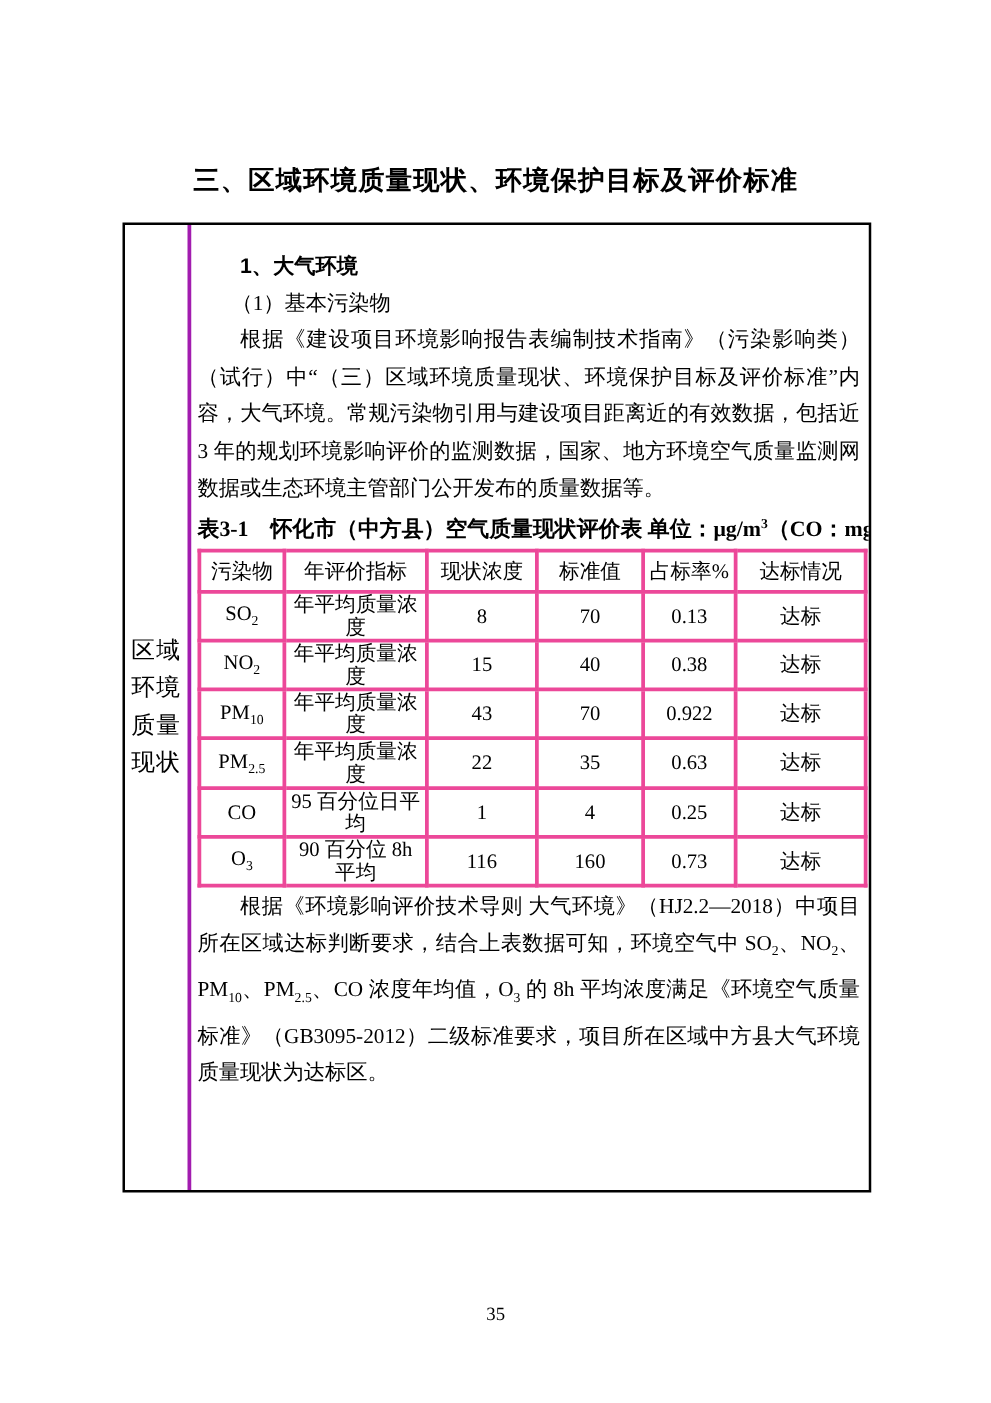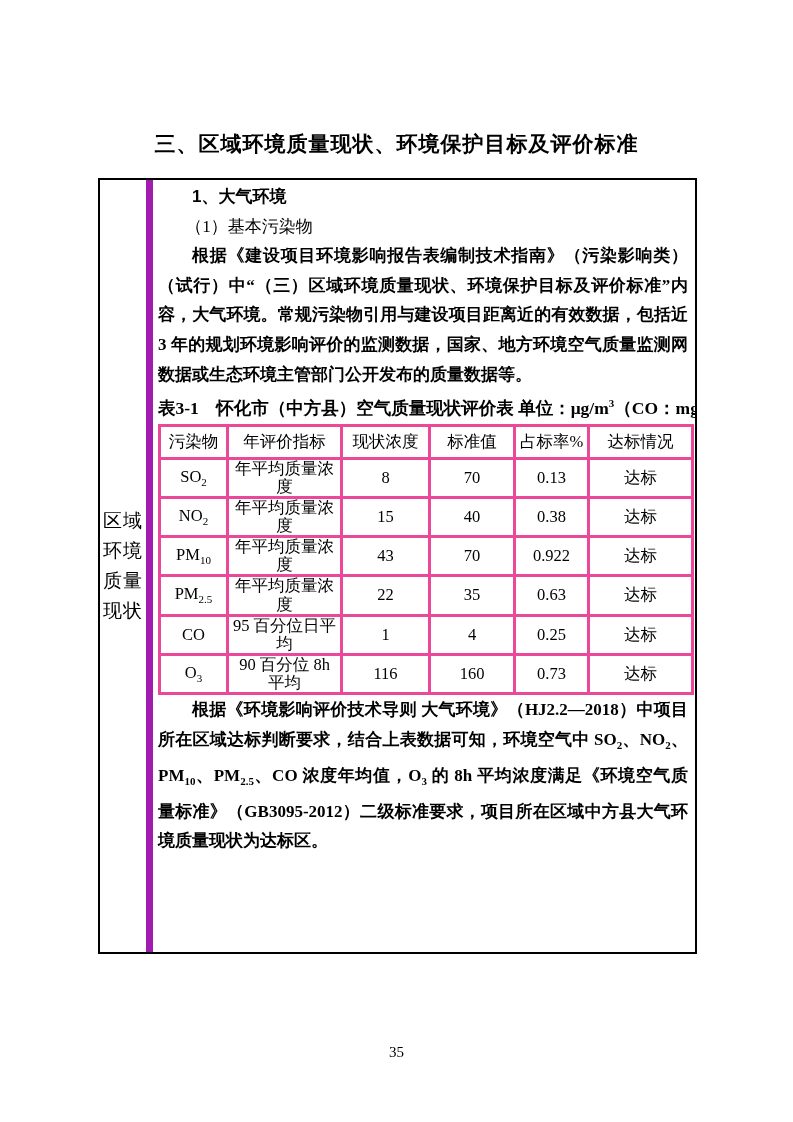--- a/index.html
+++ b/index.html
@@ -30,46 +30,45 @@
     top: 178px;
     width: 599px;
     height: 776px;
     border: 2px solid #000000;
     box-sizing: border-box;
     display: flex;
   }
   .side-cell {
     width: 53px;
     box-sizing: border-box;
-    border-right: 7px solid #a21caf;
+    border-right: 3px solid #a21caf;
     display: flex;
     align-items: center;
     justify-content: center;
   }
   .side-label {
     width: 40px;
     font-size: 19px;
     line-height: 30px;
     text-align: center;
     word-break: break-all;
     letter-spacing: 1px;
   }
   .content-cell {
     flex: 1;
     box-sizing: border-box;
-    padding: 2px 7px 0 5px;
+    padding: 18px 7px 0 5px;
     overflow: hidden;
     font-size: 17px;
     line-height: 29.6px;
   }
   .para {
     margin: 0;
     text-indent: 2em;
     text-align: justify;
-    font-weight: bold;
   }
   .heading-line {
     margin: 0;
     text-indent: 2em;
     font-weight: bold;
     font-family: "Liberation Sans", "DejaVu Sans", sans-serif;
     font-size: 17px;
   }
   .sub-line {
     margin: 0;

